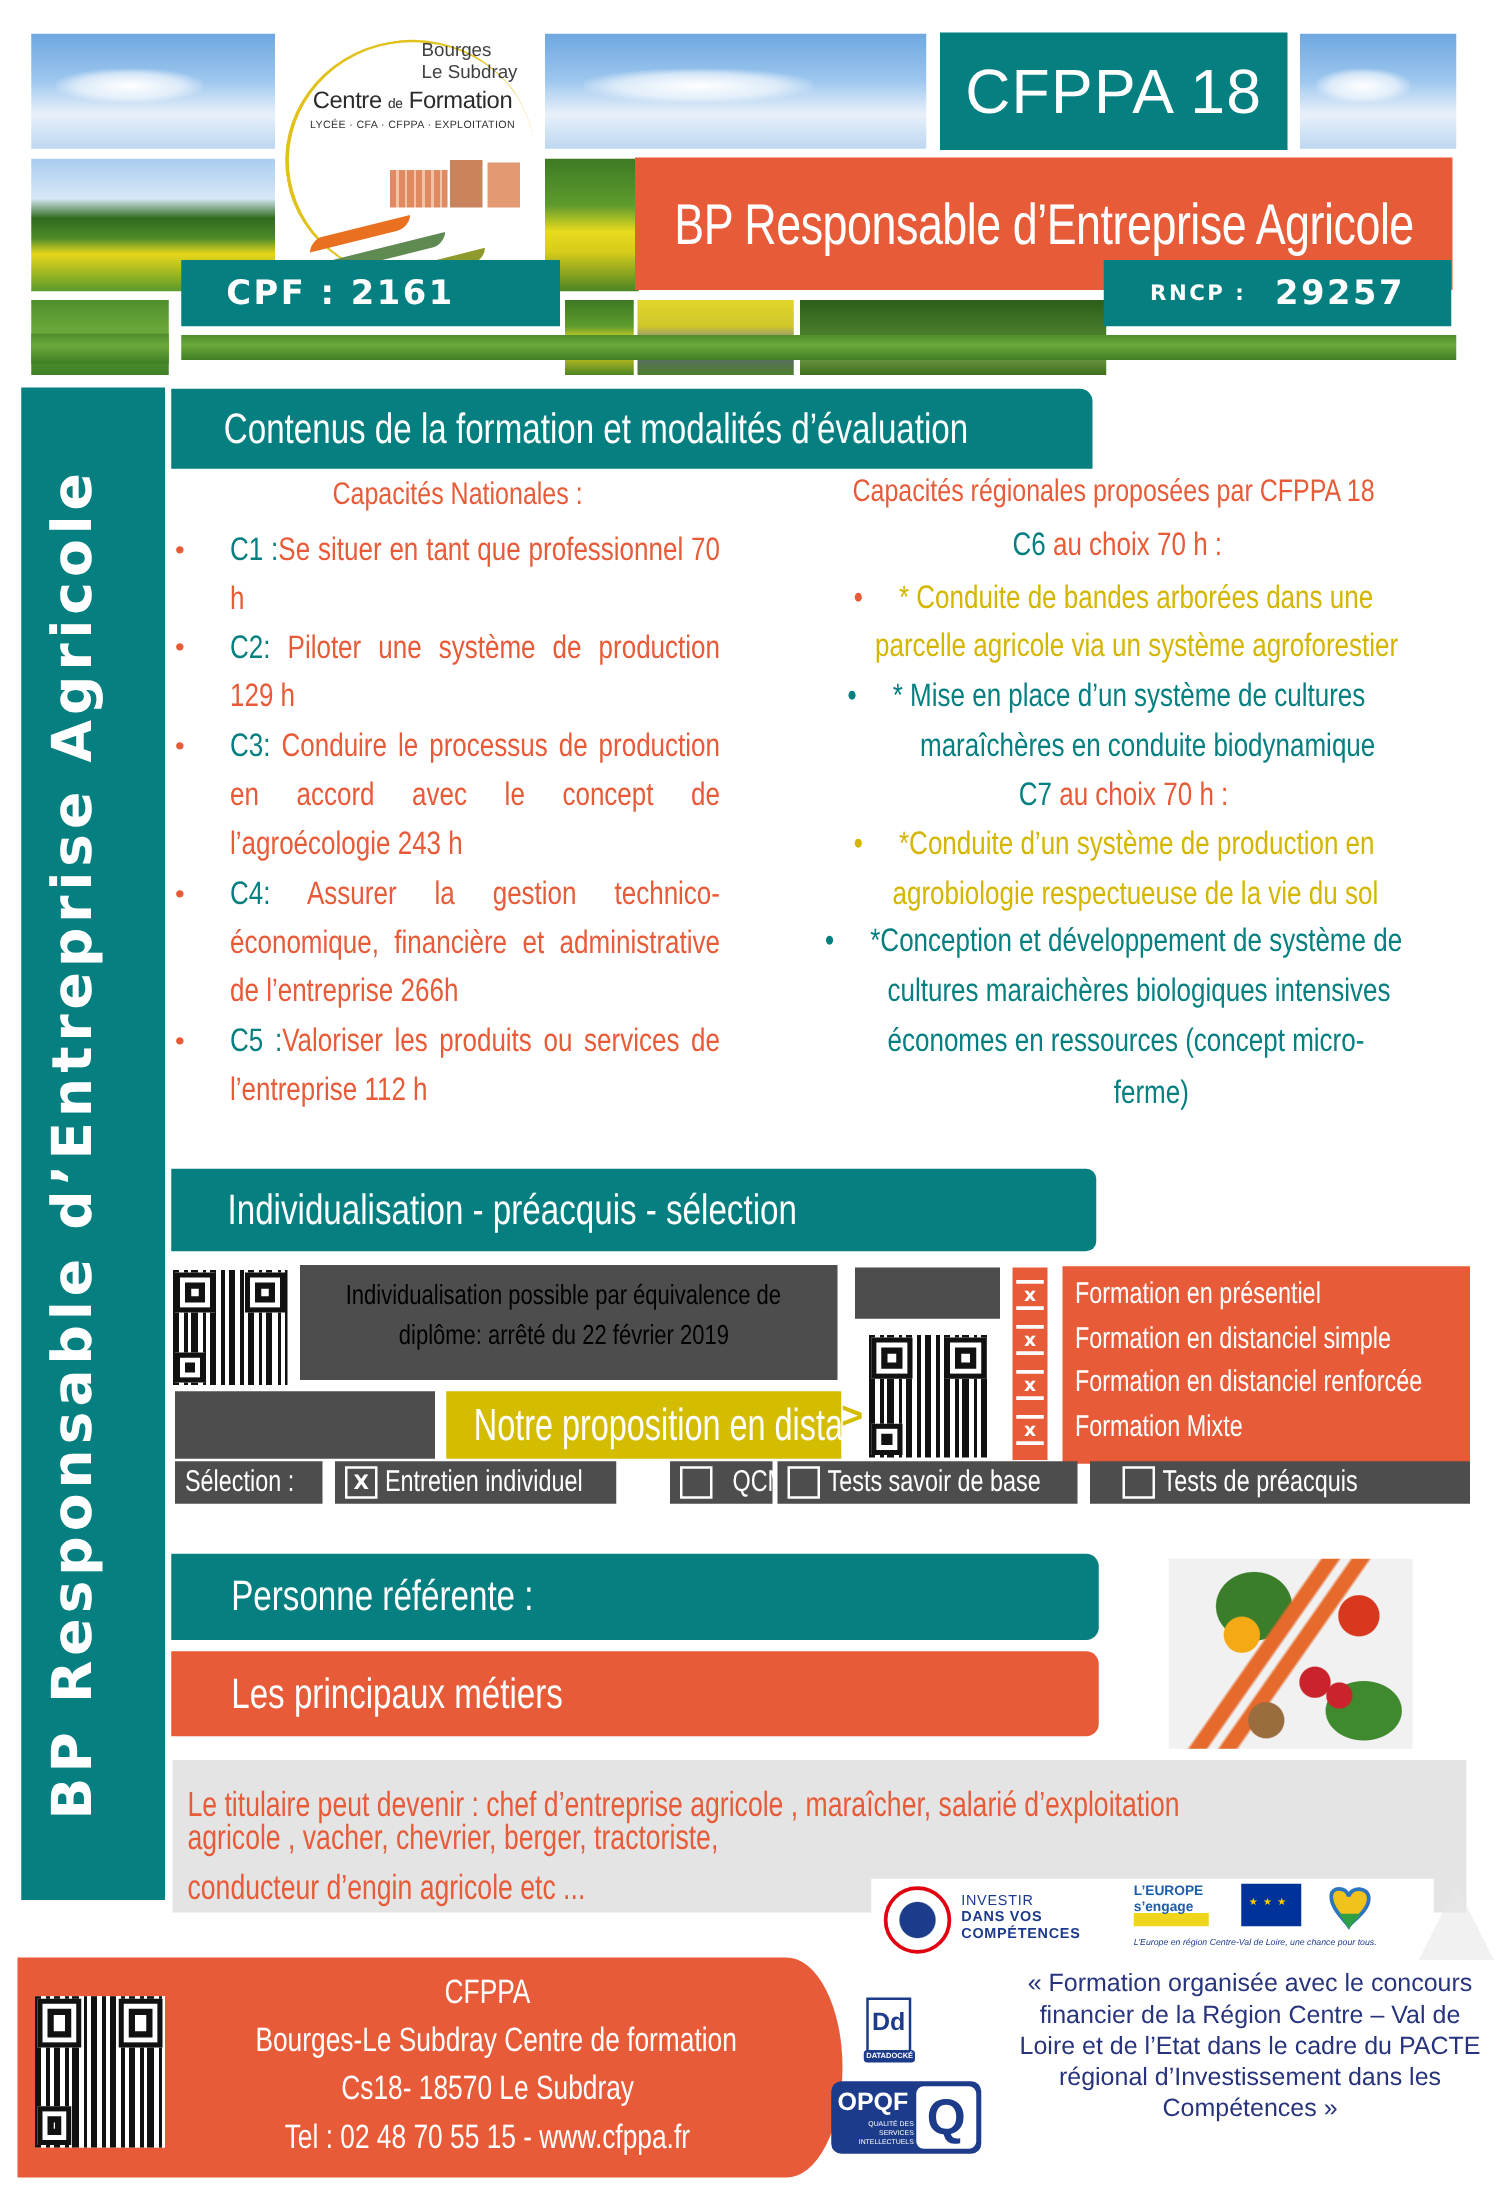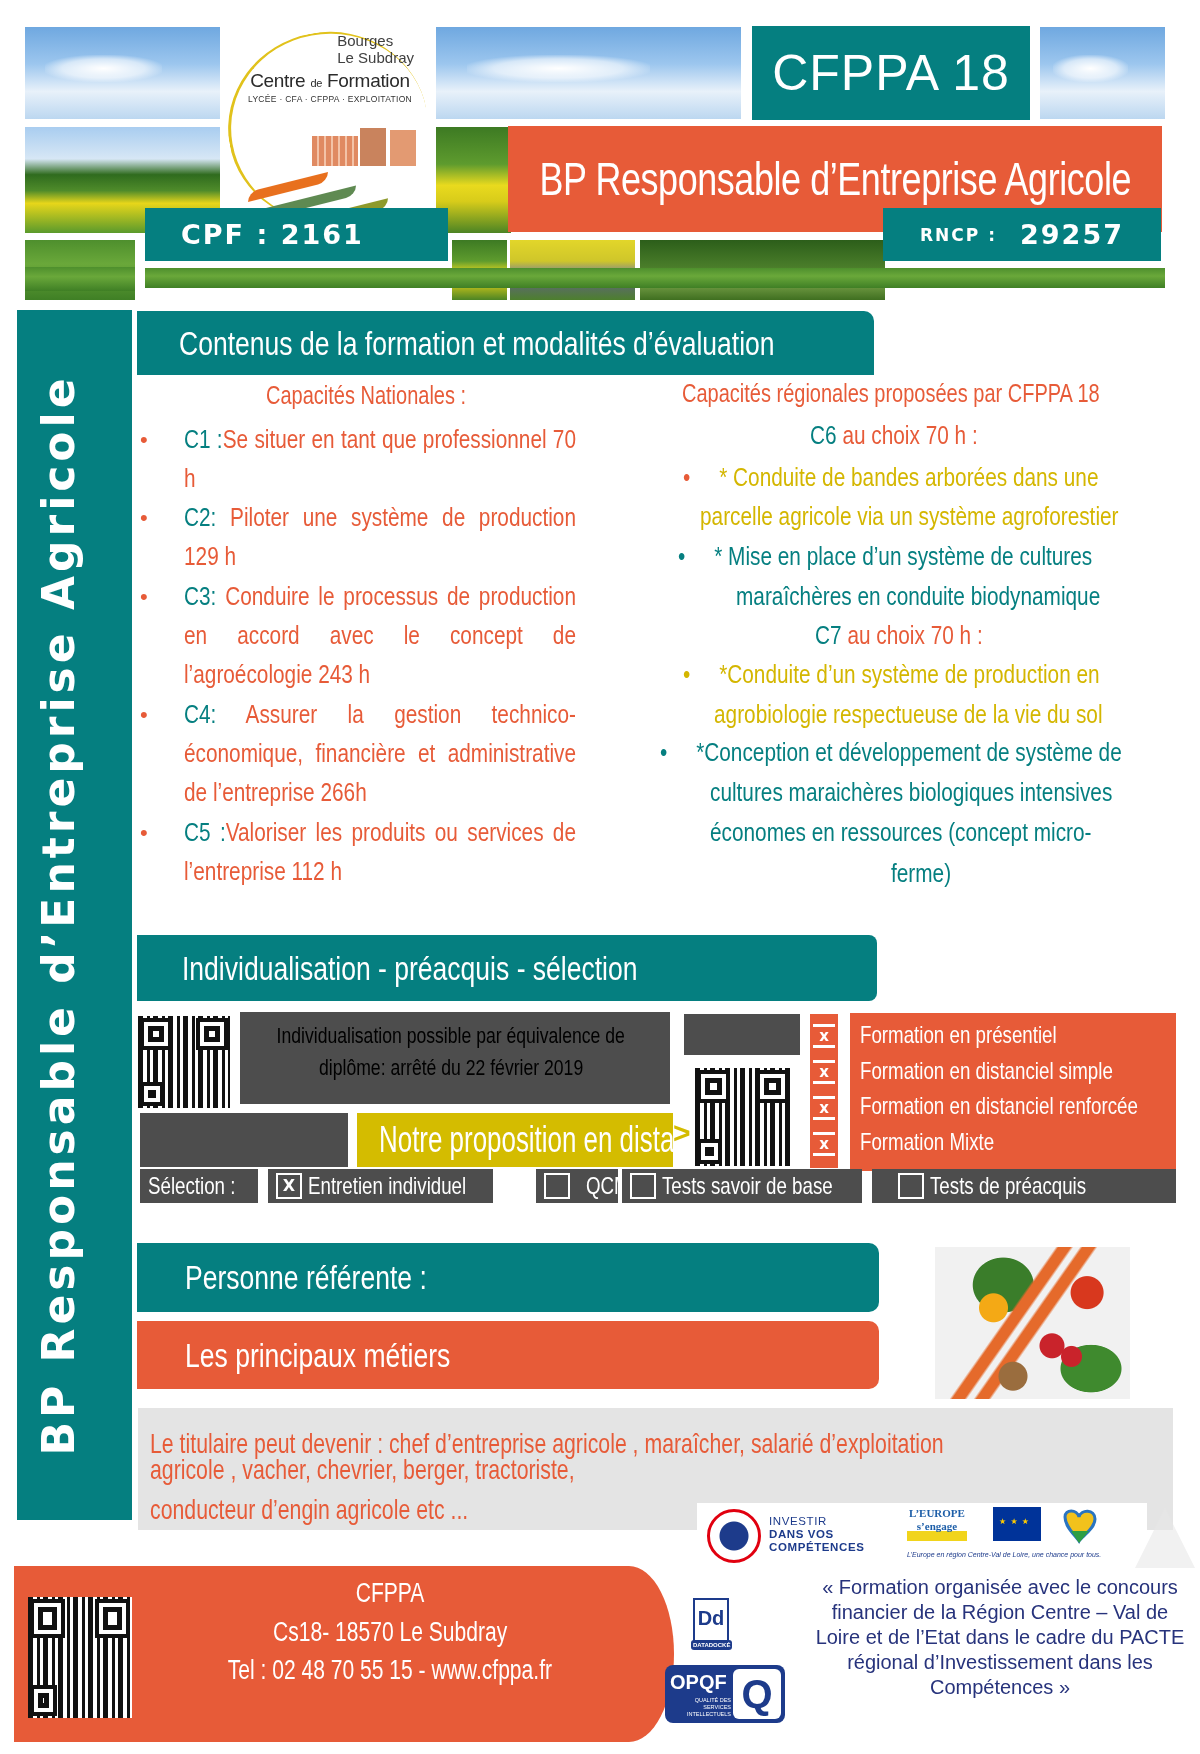--- a/index.html
+++ b/index.html
@@ -99,21 +99,21 @@
      linear-gradient(125deg, transparent 48%, #e56a2b 49% 53%, transparent 54%),
      radial-gradient(ellipse at 35% 25%, #3a7d2a 0 30px, transparent 31px),
      radial-gradient(ellipse at 80% 80%, #3f8a2e 0 30px, transparent 31px),
      #f1f1f1; }
 
   
   .fund-logos { position: absolute; left: 697px; top: 1503px; width: 450px; height: 66px; background: #fff; }
   .marianne { position: absolute; left: 10px; top: 6px; width: 54px; height: 54px; border-radius: 50%; border: 3px solid #e1000f; background: radial-gradient(circle at 50% 50%, #1d3b8b 0 14px, #fff 15px); }
   .investir { position: absolute; left: 72px; top: 12px; font-family: "Liberation Sans", sans-serif; color: #1d3b8b; font-size: 11.5px; line-height: 13px; letter-spacing: 0.6px; }
   .investir b { font-weight: bold; }
-  .europe { position: absolute; left: 210px; top: 4px; width: 60px; height: 34px; font-family: Liberation Serif, serif; font-size: 11px; font-weight: bold; color: #1d5ea8; text-align: center; line-height: 13px; background: linear-gradient(180deg, transparent 70%, #f1d41c 70%); }
+  .europe { position: absolute; left: 210px; top: 4px; width: 60px; height: 34px; font-family: Liberation Sans, sans-serif; font-size: 11px; font-weight: bold; color: #1d5ea8; text-align: left; line-height: 13px; background: linear-gradient(180deg, transparent 70%, #f1d41c 70%); }
   .euflag { position: absolute; left: 296px; top: 4px; width: 48px; height: 34px; background: #003399; }
   .euflag::after { content: "★ ★ ★"; position: absolute; left: 6px; top: 10px; color: #ffcc00; font-size: 8px; letter-spacing: 1px; }
   .region-logo { position: absolute; left: 362px; top: 4px; width: 44px; height: 38px; }
   .fund-tag { position: absolute; left: 210px; top: 48px; font-family: "Liberation Sans", sans-serif; font-size: 7px; color: #1d3b8b; font-style: italic; white-space: nowrap; }
   .star { position: absolute; left: 1135px; top: 1508px; width: 0; height: 0; border-left: 30px solid transparent; border-right: 30px solid transparent; border-bottom: 60px solid #e7e7e7; opacity: 0.6; }
 
   .funding-text { position: absolute; left: 815px; top: 1575px; width: 370px; text-align: center; font-family: "Liberation Sans", sans-serif; font-size: 20px; line-height: 25px; color: #27337c; }
 
   
   .footer { position: absolute; left: 14px; top: 1566px; width: 660px; height: 176px; background: #e75b38; border-radius: 0 90px 90px 0 / 0 176px 176px 0; }
@@ -317,20 +317,21 @@
 <div class="star"></div>
 
 <div class="funding-text">« Formation organisée avec le concours financier de la Région Centre – Val de Loire et de l’Etat dans le cadre du PACTE régional d’Investissement dans les Compétences »</div>
 
 <div class="footer"></div>
 <div class="qr" style="left:28px;top:1597px;width:104px;height:121px;">
     <i></i>
   </div>
 <div class="footer-lines">
   <div><span>CFPPA</span></div>
+  <div><span>Bourges-Le Subdray Centre de formation</span></div>
   <div><span>Cs18- 18570 Le Subdray</span></div>
   <div><span>Tel : 02 48 70 55 15 - www.cfppa.fr</span></div>
 </div>
 
 <div class="datadock">
   <span>Dd</span>
   <small>DATADOCKÉ</small>
 </div>
 <div class="opqf">
   <span class="o">OPQF</span>

